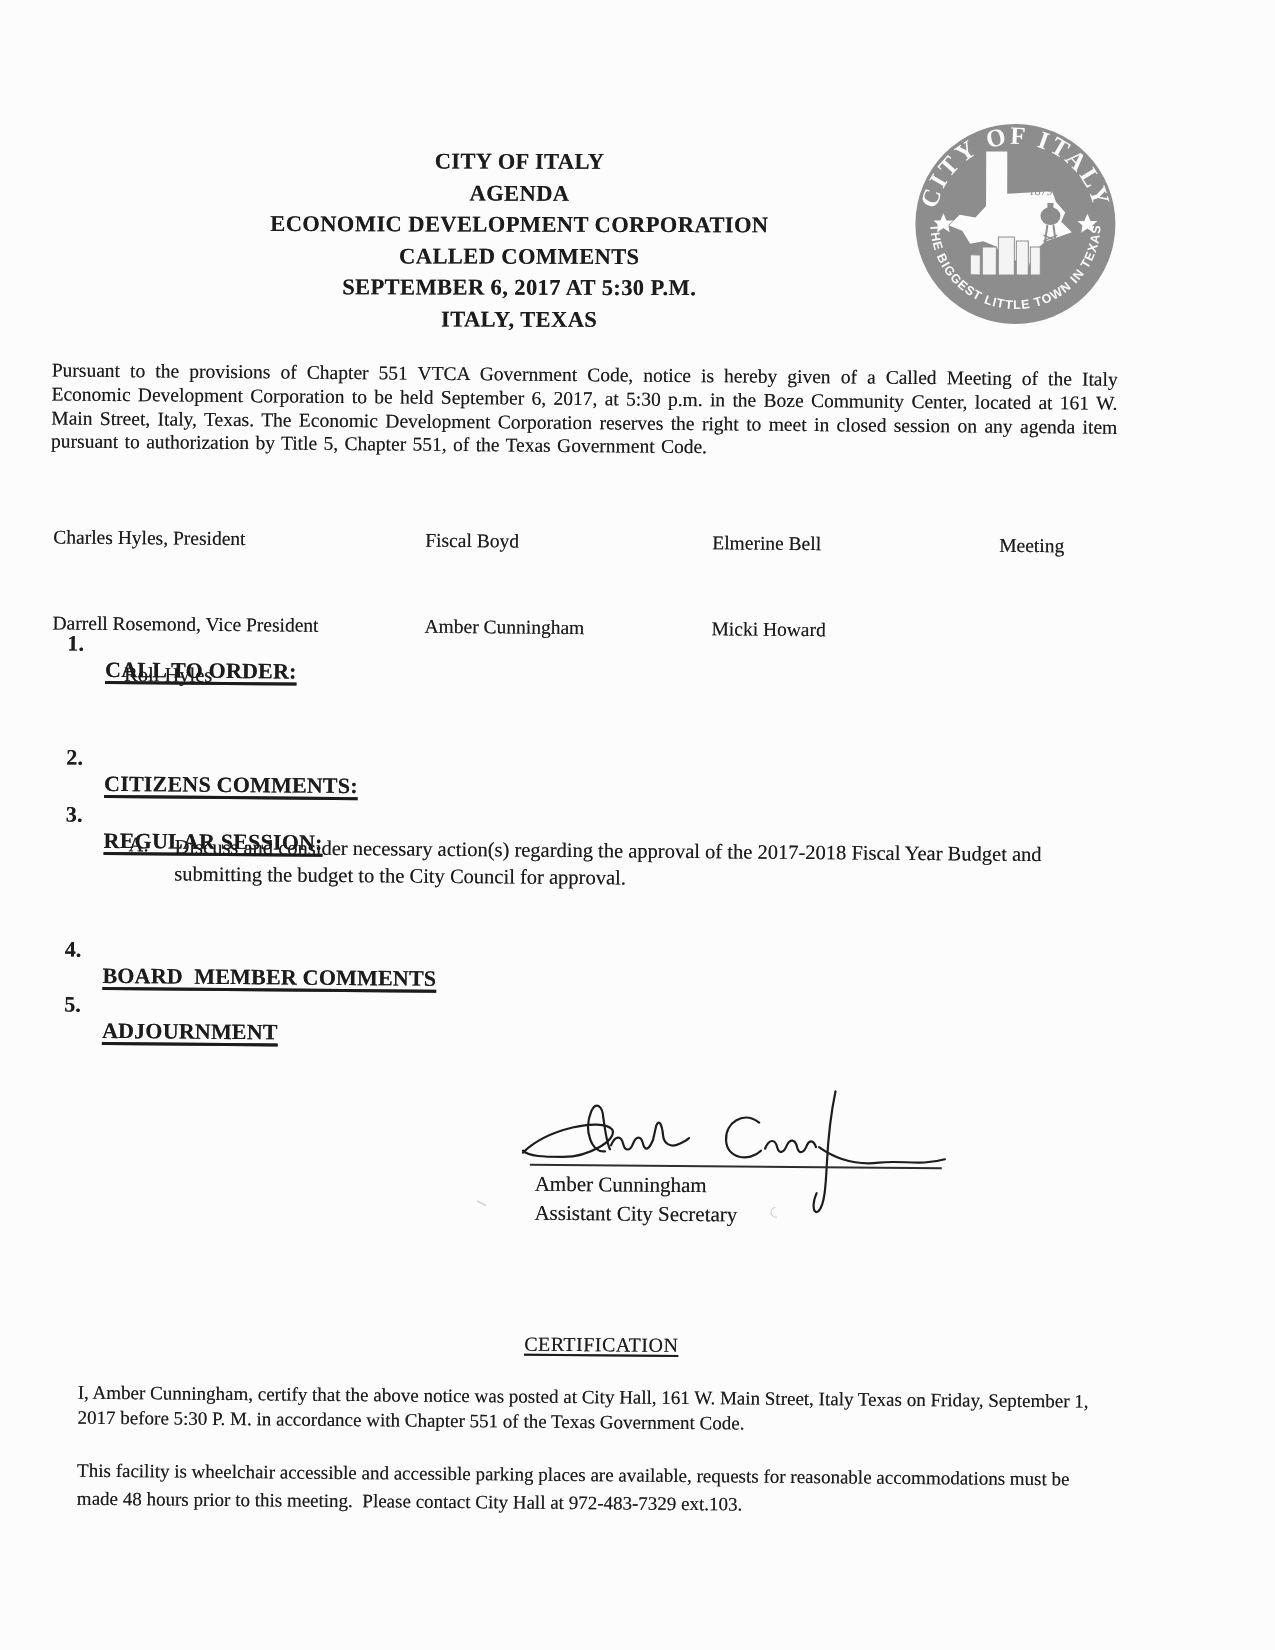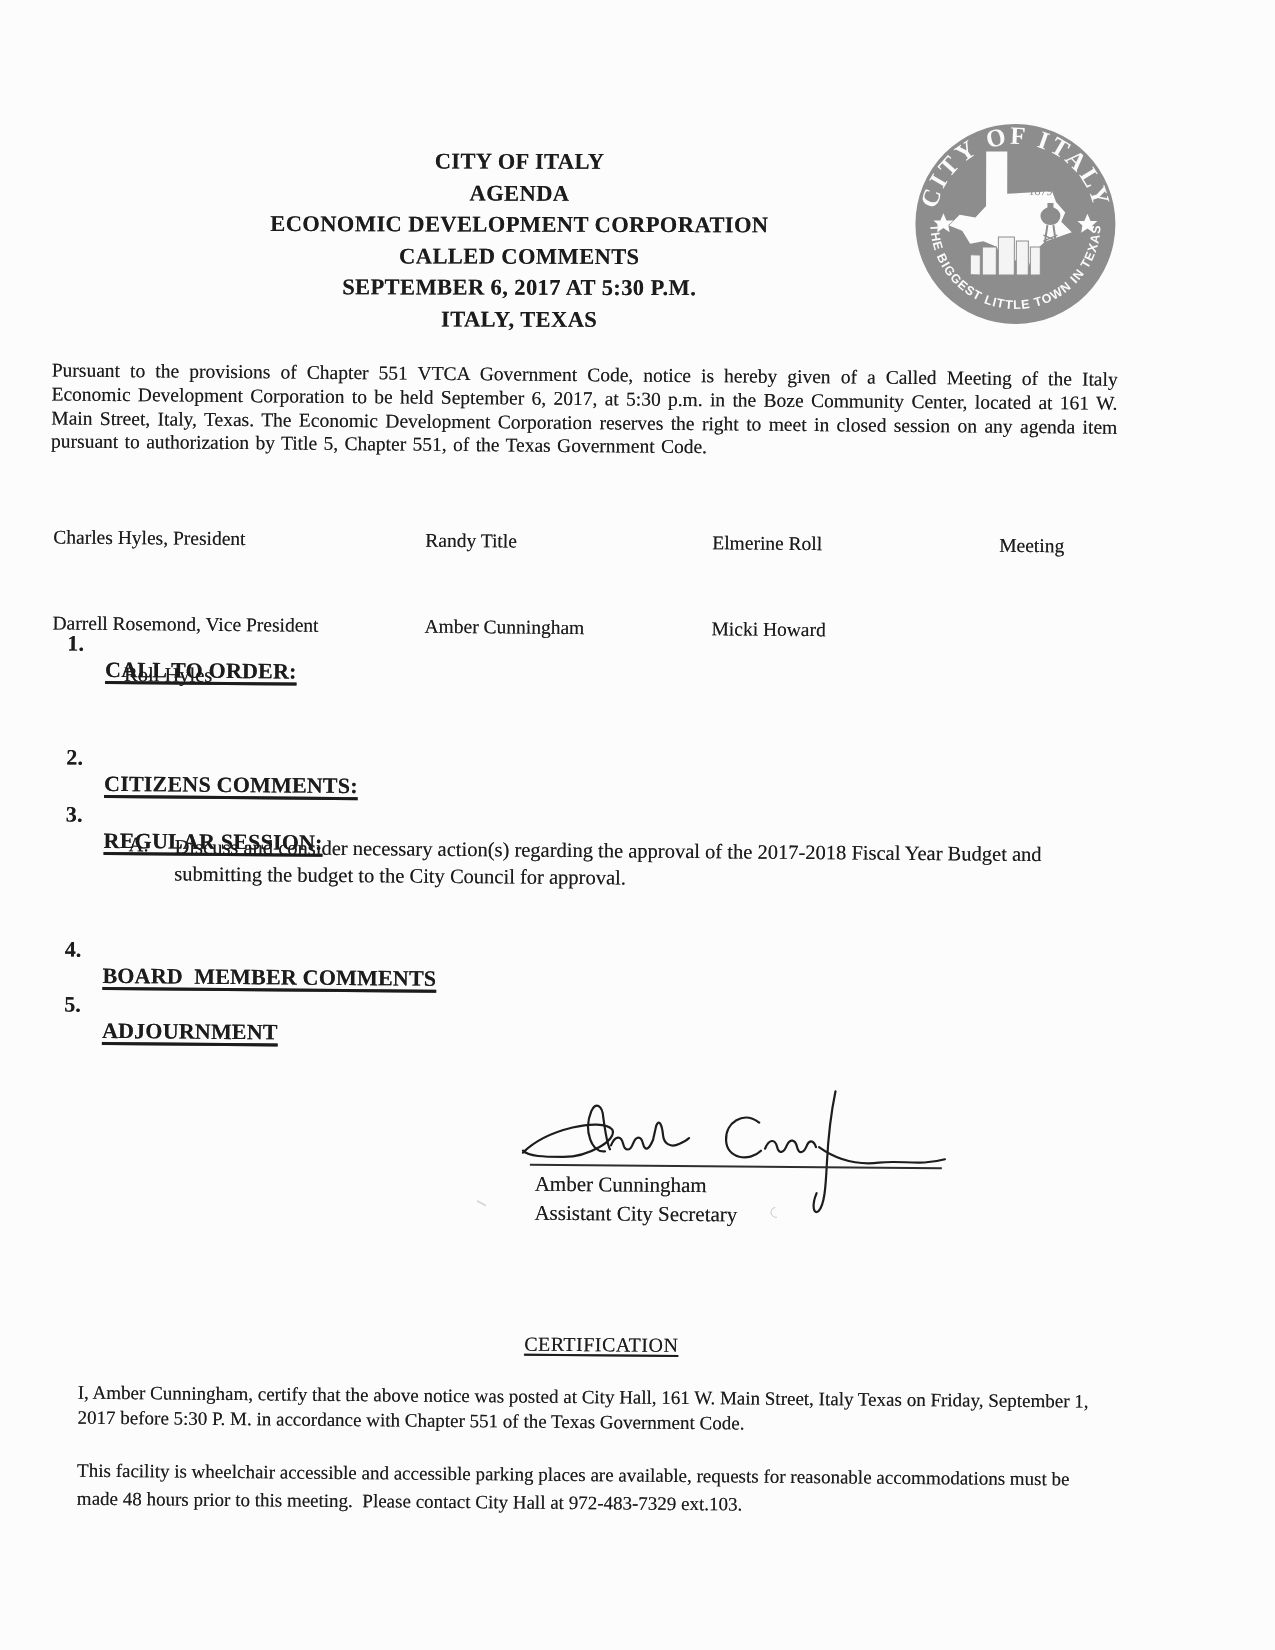--- a/index.html
+++ b/index.html
@@ -105,25 +105,25 @@
 
   <div class="zone body-zone">
 
     <p class="abs notice ink" style="margin:0;"><span>Pursuant to the provisions of Chapter 551 VTCA Government Code, notice is hereby given of a </span><span class="u">Called</span><span> Meeting of the Italy Economic Development Corporation  to be held September 6, 2017, at 5:30 p.m. in the Boze Community Center, located at 161 W. Main Street, Italy, Texas. The Economic Development Corporation reserves the right to meet in closed session on any agenda item pursuant to authorization by Title 5, Chapter 551, of the Texas Government Code.</span></p>
 
     <div class="abs board-col ink" style="left:58px;">
       <div>Charles Hyles, President</div>
       <div>Darrell Rosemond, Vice President</div>
     </div>
     <div class="abs board-col ink" style="left:430px;">
-      <div>Randy Title</div>
+      <div>Fiscal Boyd</div>
       <div>Amber Cunningham</div>
     </div>
     <div class="abs board-col ink" style="left:717px;">
-      <div>Elmerine Roll</div>
+      <div>Elmerine Bell</div>
       <div>Micki Howard</div>
     </div>
     <div class="abs board-col ink" style="left:1004px;">
       <div>Meeting</div>
     </div>
 
     <div class="abs agenda-row ink" style="top:604px;left:0;width:1275px;">
       <span class="agenda-num">1.</span>
       <span class="agenda-title">CALL TO ORDER:</span>
     </div>

